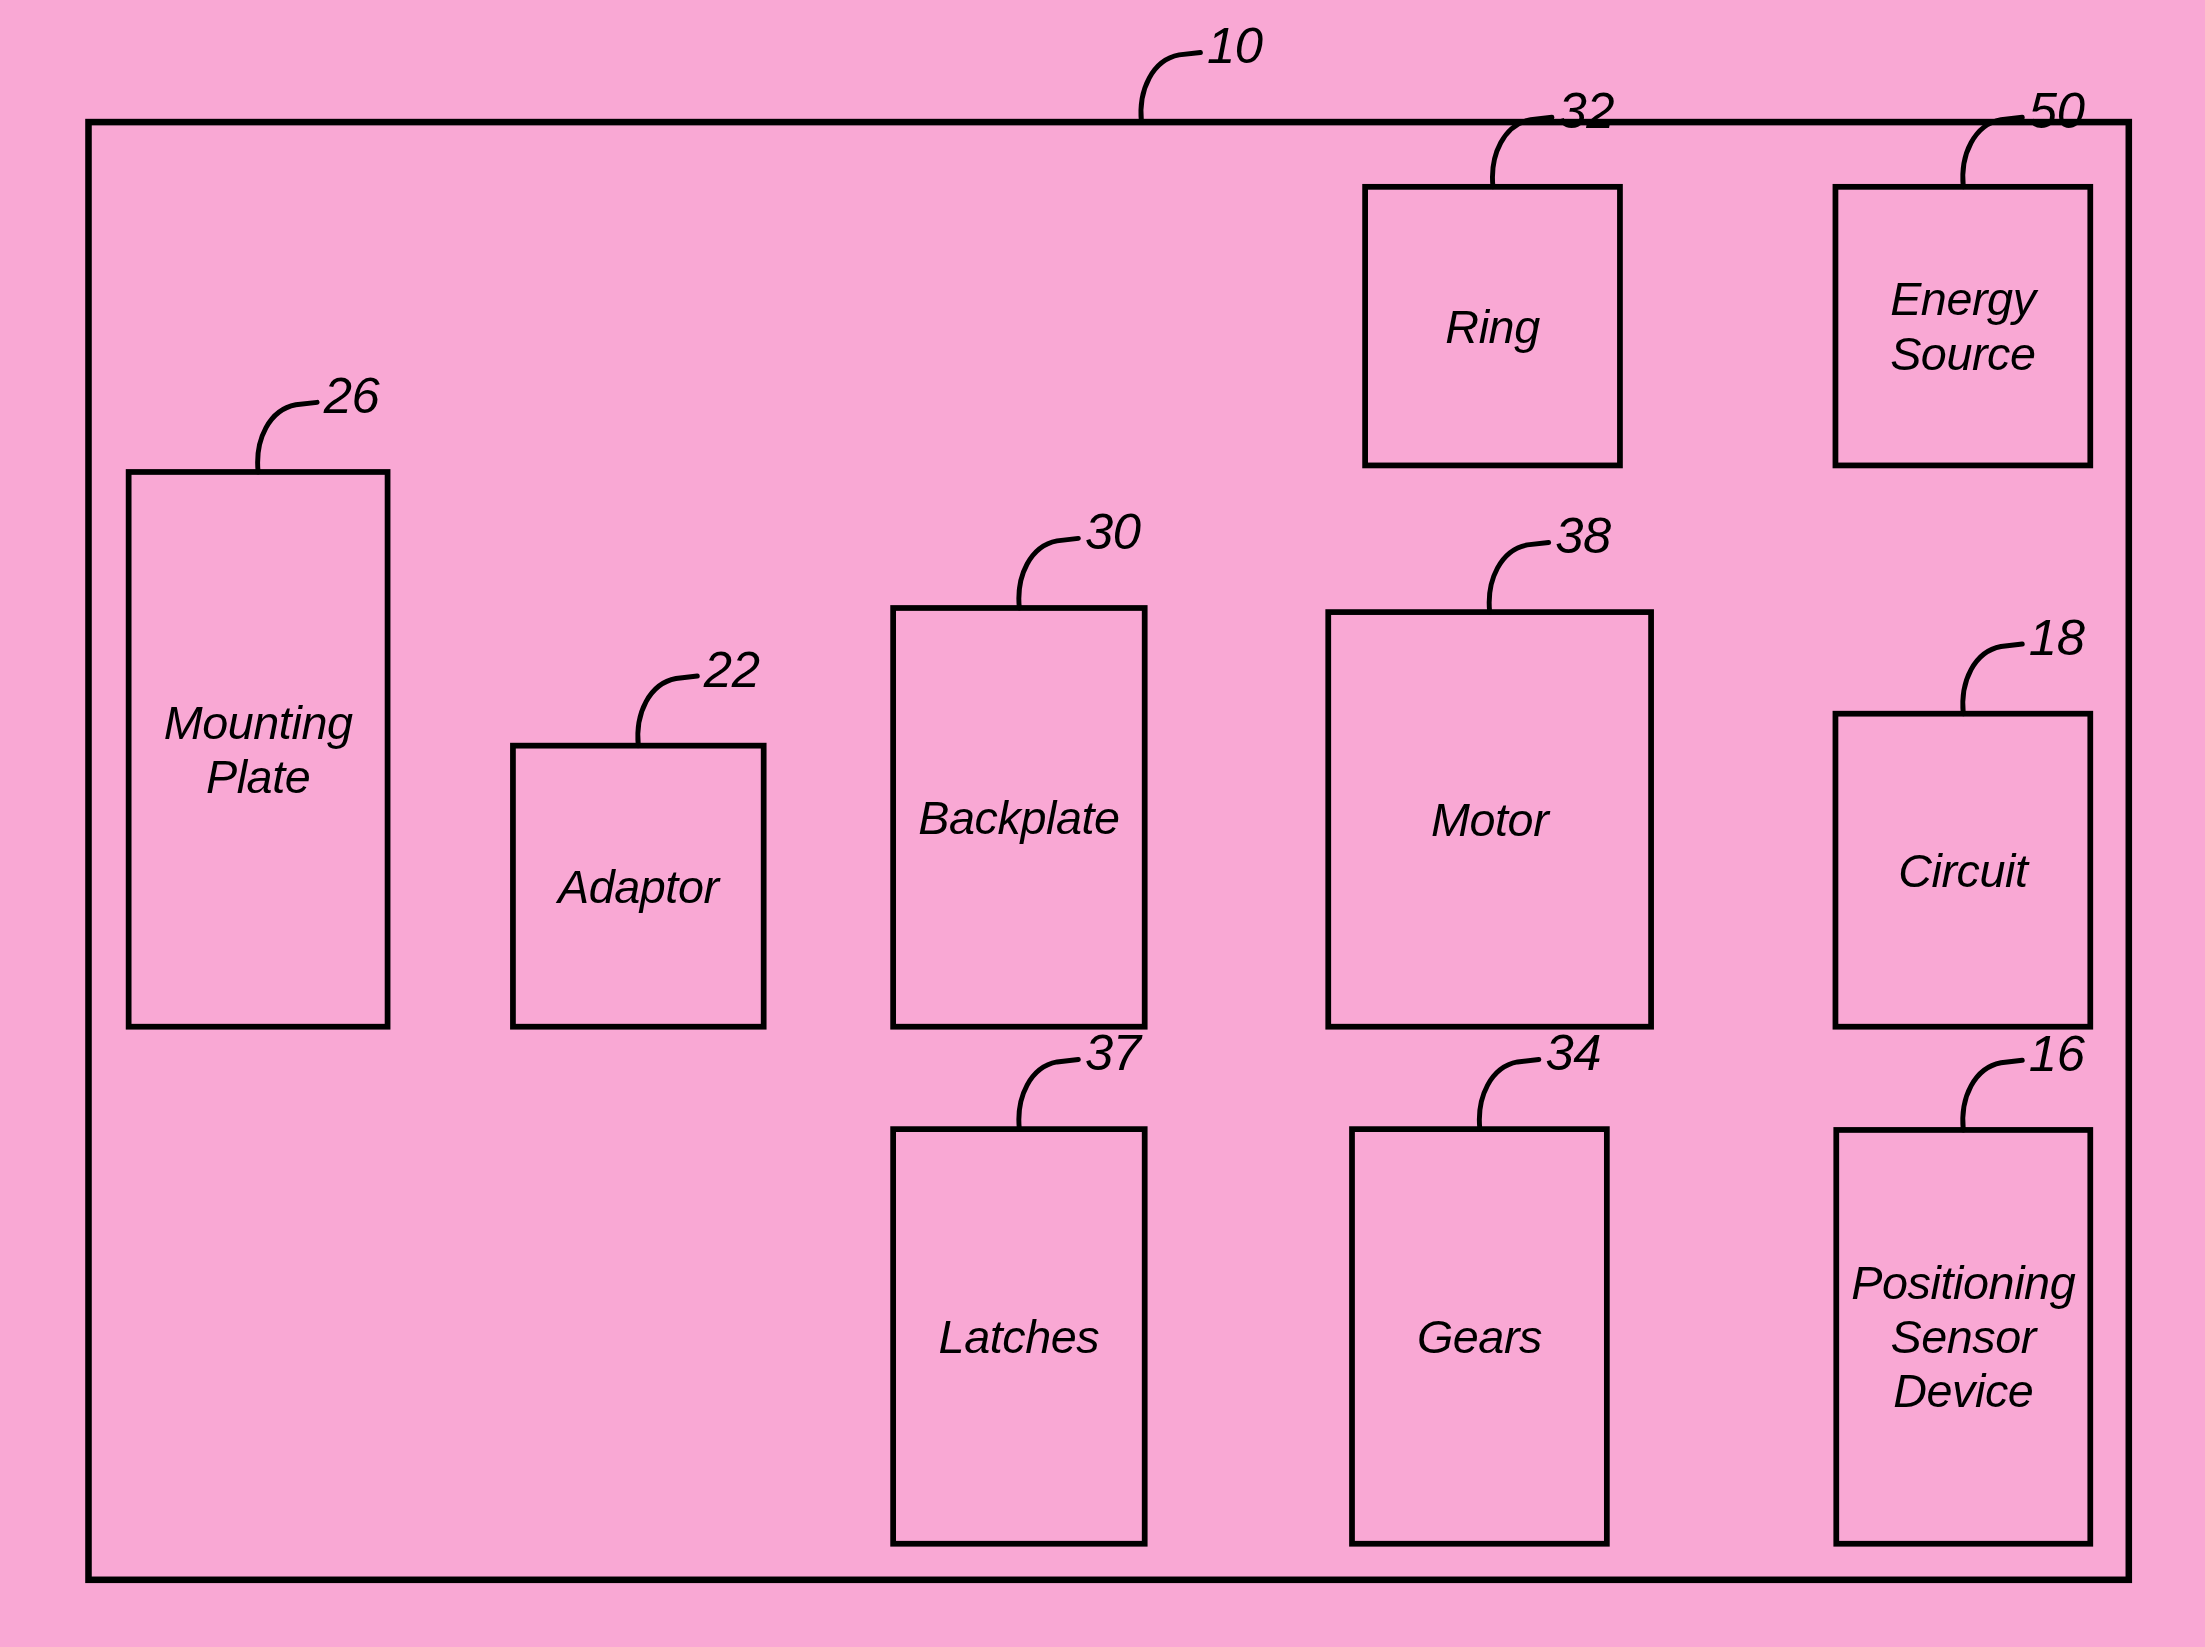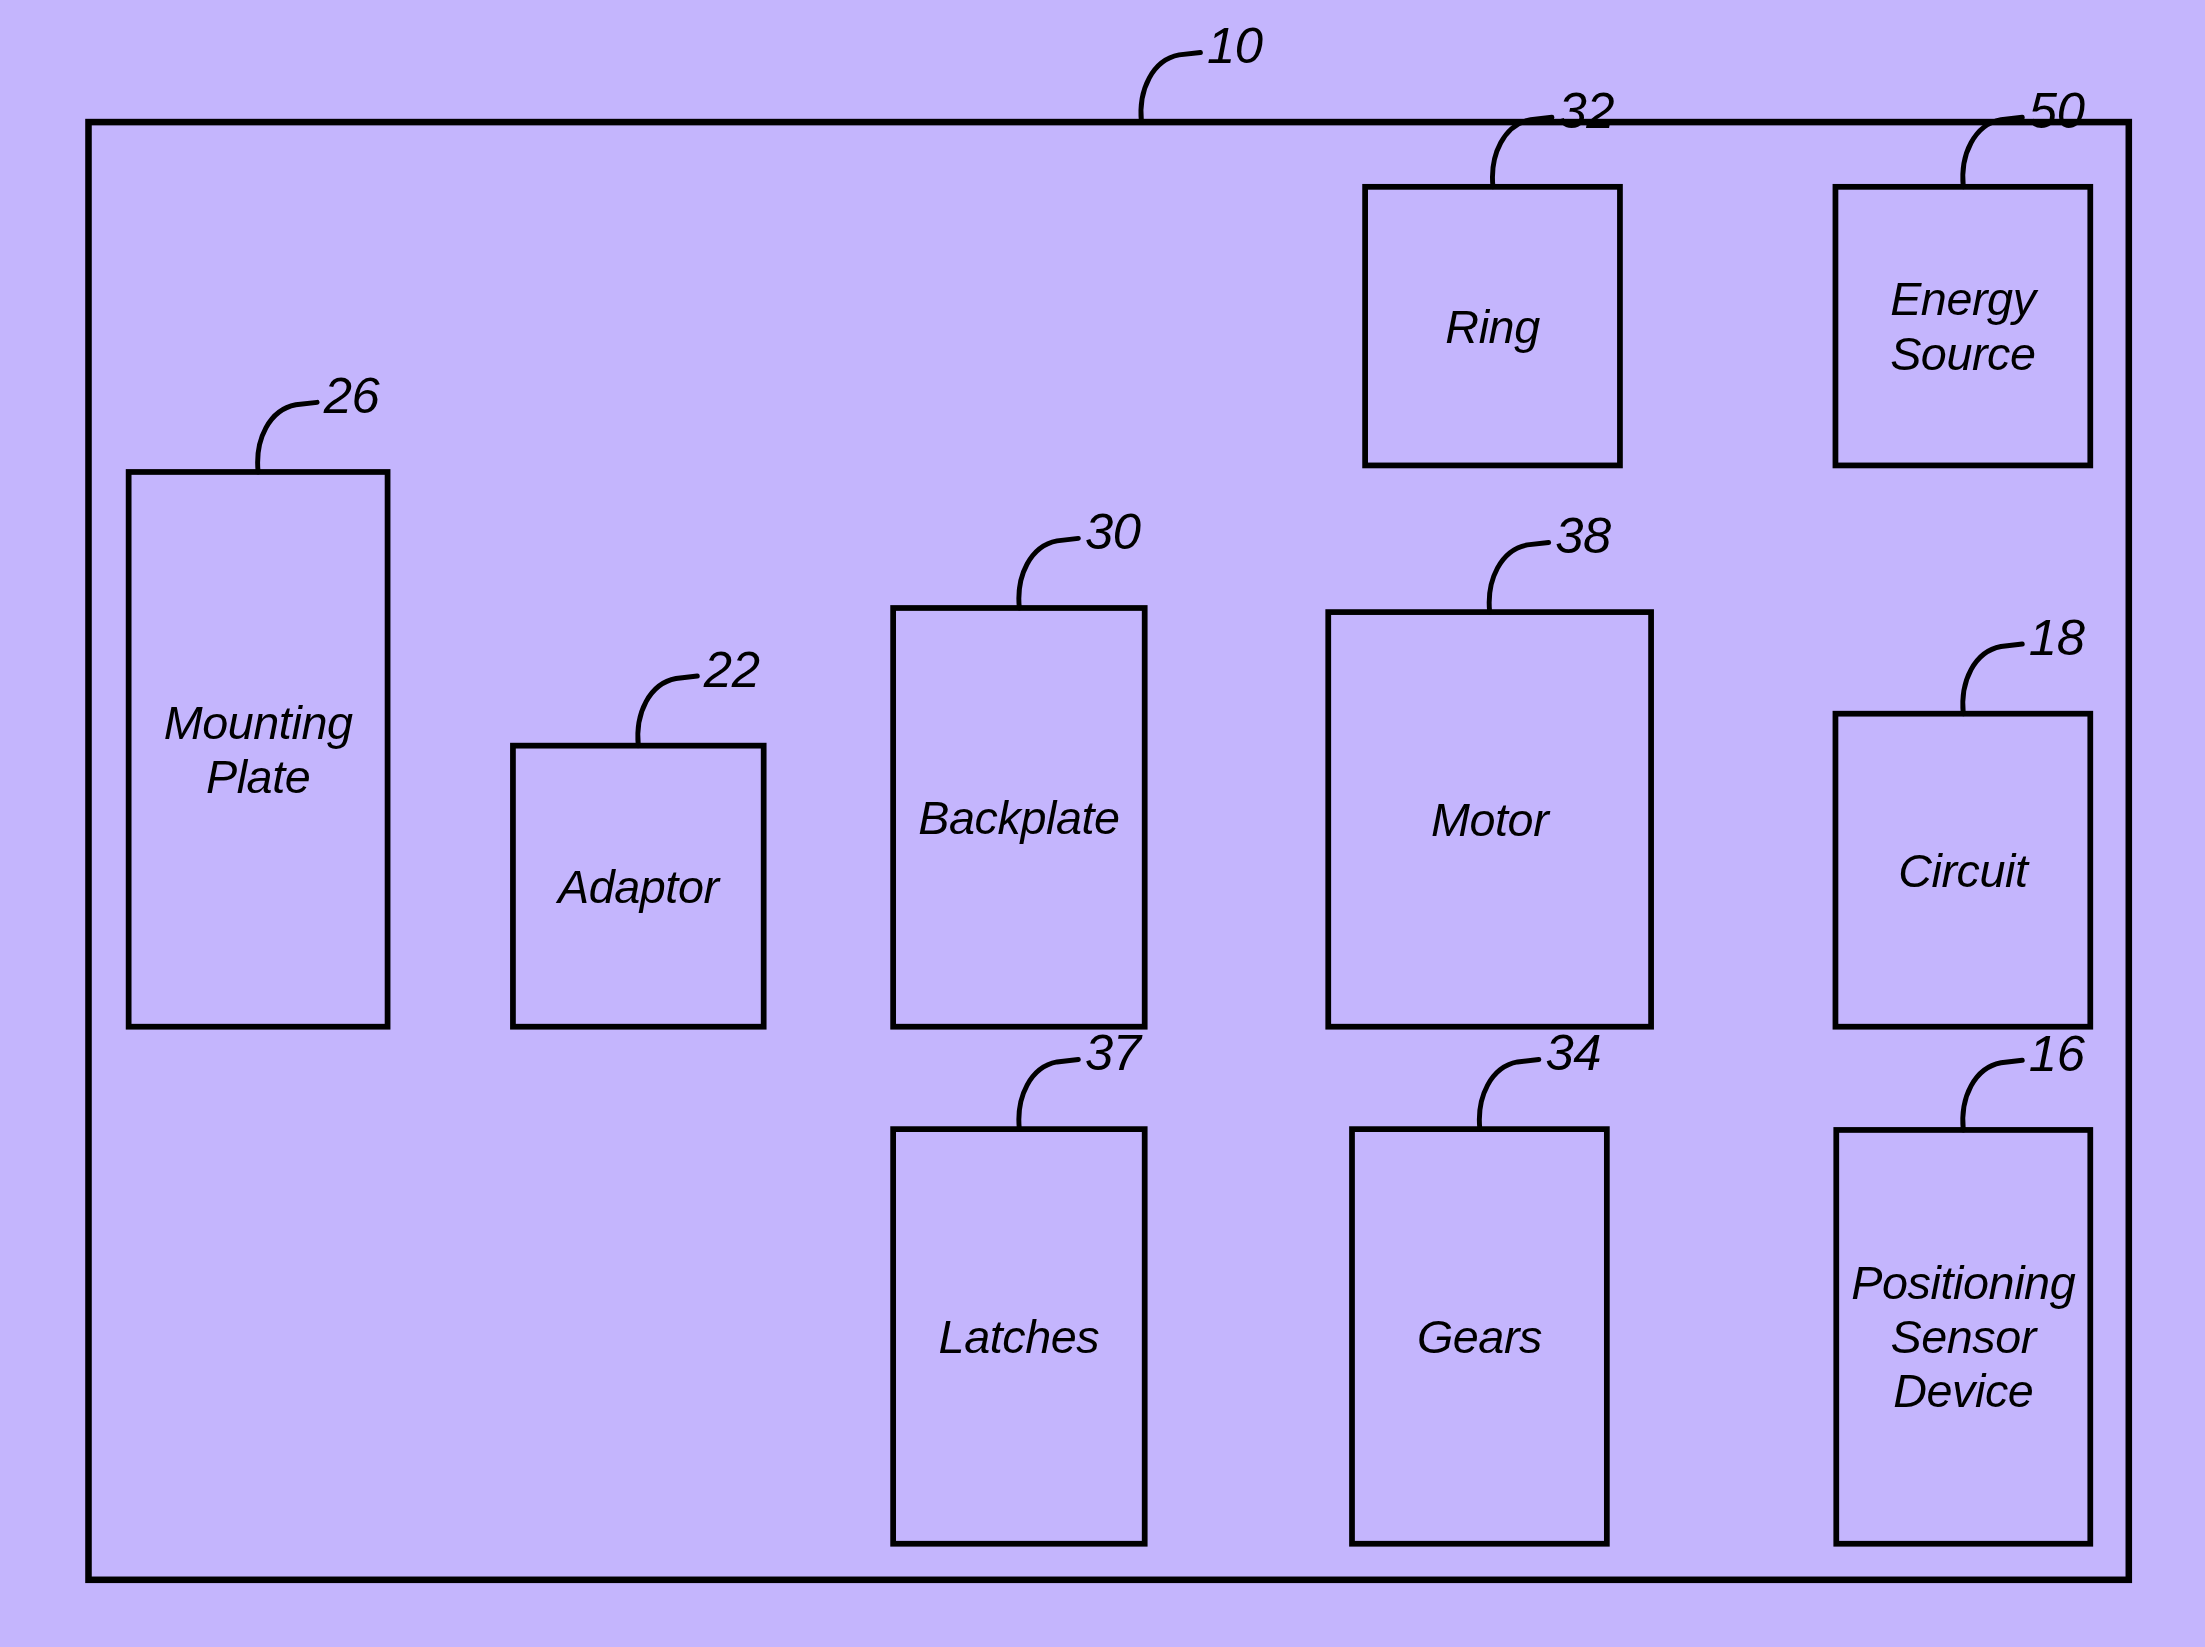--- a/index.html
+++ b/index.html
@@ -10,21 +10,21 @@
   body {
     width: 2205px;
     height: 1647px;
     overflow: hidden;
     font-family: "Liberation Sans", sans-serif;
   }
   #figure-root {
     position: relative;
     width: 2205px;
     height: 1647px;
-    background: #c4b5fd;
+    background: #f9a8d4;
   }
   #figure-svg {
     position: absolute;
     left: 0;
     top: 0;
     width: 2205px;
     height: 1647px;
   }
   .box-rect {
     fill: none;

